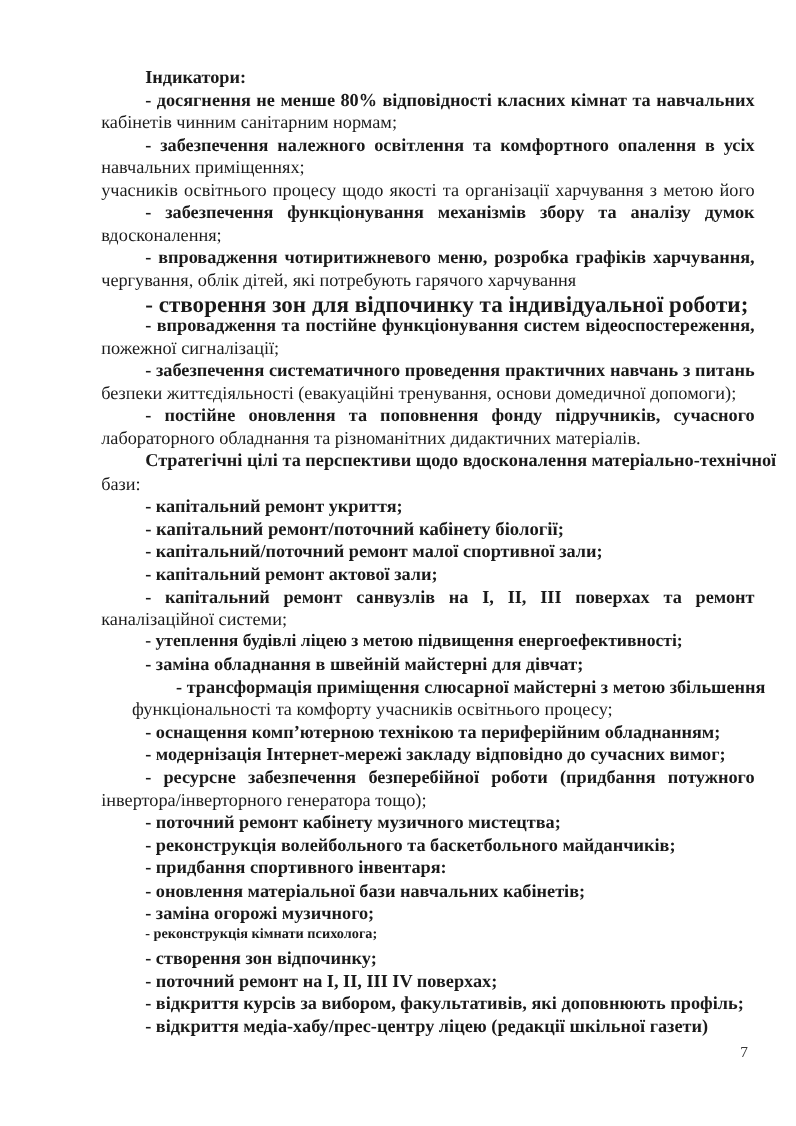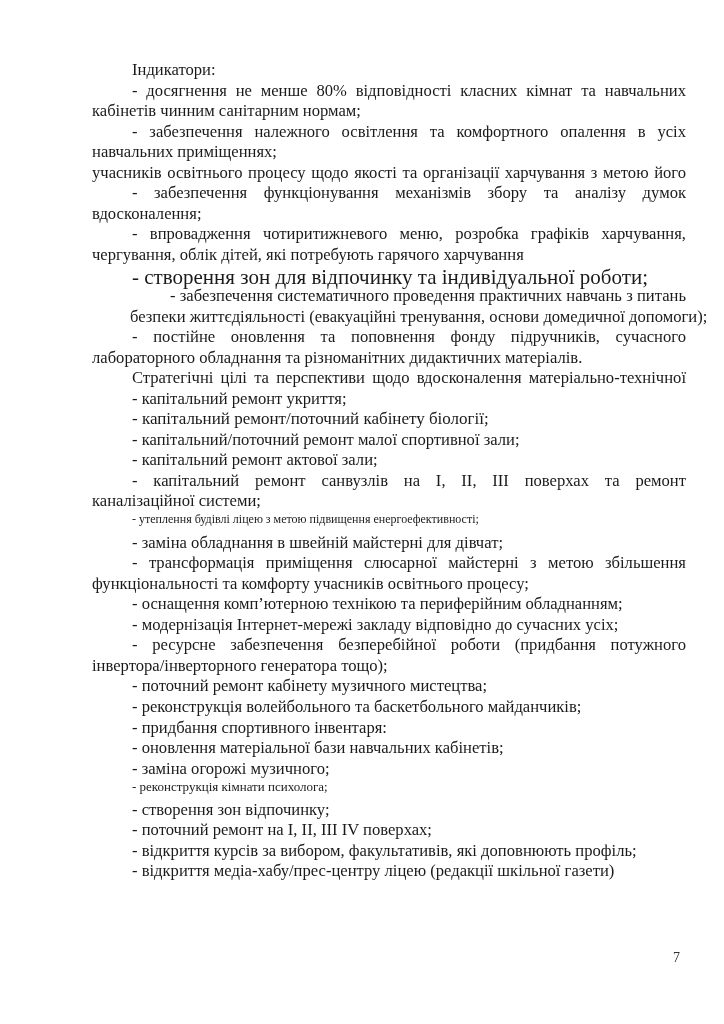--- a/index.html
+++ b/index.html
@@ -3,21 +3,21 @@
   <meta charset="utf-8">
   <style>
     html, body { margin: 0; padding: 0; background: #ffffff; }
     body {
       width: 724px; height: 1024px; position: relative; overflow: hidden;
       font-family: "Liberation Serif", serif; color: #1a1a1a;
     }
     .page { position: absolute; left: 92px; top: 60px; width: 594px; }
     .line { display: block; text-align: justify; text-align-last: justify; height: 20.55px; white-space: nowrap; overflow: visible; }
     .line.last { text-align-last: left; }
-    .line.ind { padding-left: 40px; }
+    .line.ind { padding-left: 40px; font-weight: bold; }
     .pagenum {
       position: absolute; left: 673px; top: 950px;
       font-size: 14px; color: #333;
     }
   </style>
 </head>
 <body>
 
 <div class="page" id="page">
     <div style="font-size: 16.6px;">
@@ -36,62 +36,67 @@
       <span class="line ind">- забезпечення функціонування механізмів збору та аналізу думок</span>
       <span class="line last">вдосконалення;</span>
     </div>
     <div style="font-size: 16.6px;">
       <span class="line ind">- впровадження чотиритижневого меню, розробка графіків харчування,</span>
       <span class="line last">чергування, облік дітей, які потребують гарячого харчування</span>
     </div>
     <div style="font-size: 21px;">
       <span class="line ind last">- створення зон для відпочинку та індивідуальної роботи;</span>
     </div>
-    <div style="font-size: 16.6px; margin-left: 38px;">
+    <div style="font-size: 16.6px;">
+      <span class="line ind">- впровадження та постійне функціонування систем відеоспостереження,</span>
+      <span class="line last">пожежної сигналізації;</span>
+    </div>
+    <div style="font-size: 16.6px;">
       <span class="line ind">- забезпечення систематичного проведення практичних навчань з питань</span>
       <span class="line last">безпеки життєдіяльності (евакуаційні тренування, основи домедичної допомоги);</span>
     </div>
     <div style="font-size: 16.6px;">
       <span class="line ind">- постійне оновлення та поповнення фонду підручників, сучасного</span>
       <span class="line last">лабораторного обладнання та різноманітних дидактичних матеріалів.</span>
     </div>
     <div style="font-size: 16.6px;">
       <span class="line ind">Стратегічні цілі та перспективи щодо вдосконалення матеріально-технічної</span>
+      <span class="line last">бази:</span>
     </div>
     <div style="font-size: 16.6px;">
       <span class="line ind last">-   капітальний ремонт укриття;</span>
     </div>
     <div style="font-size: 17px;">
       <span class="line ind last">-   капітальний ремонт/поточний кабінету біології;</span>
     </div>
     <div style="font-size: 16.6px;">
       <span class="line ind last">-   капітальний/поточний ремонт малої спортивної зали;</span>
     </div>
     <div style="font-size: 16.6px;">
       <span class="line ind last">-   капітальний ремонт актової зали;</span>
     </div>
     <div style="font-size: 16.6px;">
       <span class="line ind">- капітальний ремонт санвузлів на І, ІІ, ІІІ поверхах та ремонт</span>
       <span class="line last">каналізаційної системи;</span>
     </div>
-    <div style="font-size: 12px;">
+    <div style="font-size: 16px;">
       <span class="line ind last">-   утеплення будівлі ліцею з метою підвищення енергоефективності;</span>
     </div>
     <div style="font-size: 16.6px;">
       <span class="line ind last">-  заміна обладнання в швейній майстерні для дівчат;</span>
     </div>
-    <div style="font-size: 16.6px;">
+    <div style="font-size: 16.6px; margin-left: 28px;">
       <span class="line ind">-  трансформація приміщення слюсарної майстерні з метою збільшення</span>
       <span class="line last">функціональності та комфорту учасників освітнього процесу;</span>
     </div>
     <div style="font-size: 16.6px;">
       <span class="line ind last">-  оснащення комп’ютерною технікою та периферійним обладнанням;</span>
     </div>
     <div style="font-size: 16.6px;">
-      <span class="line ind last">-  модернізація Інтернет-мережі закладу відповідно до сучасних усіх;</span>
+      <span class="line ind last">-  модернізація Інтернет-мережі закладу відповідно до сучасних вимог;</span>
     </div>
     <div style="font-size: 16.6px;">
       <span class="line ind">-  ресурсне забезпечення безперебійної роботи  (придбання потужного</span>
       <span class="line last">інвертора/інверторного генератора тощо);</span>
     </div>
     <div style="font-size: 16.6px;">
       <span class="line ind last">-  поточний ремонт кабінету музичного мистецтва;</span>
     </div>
     <div style="font-size: 16.6px;">
       <span class="line ind last">-  реконструкція волейбольного та баскетбольного майданчиків;</span>

